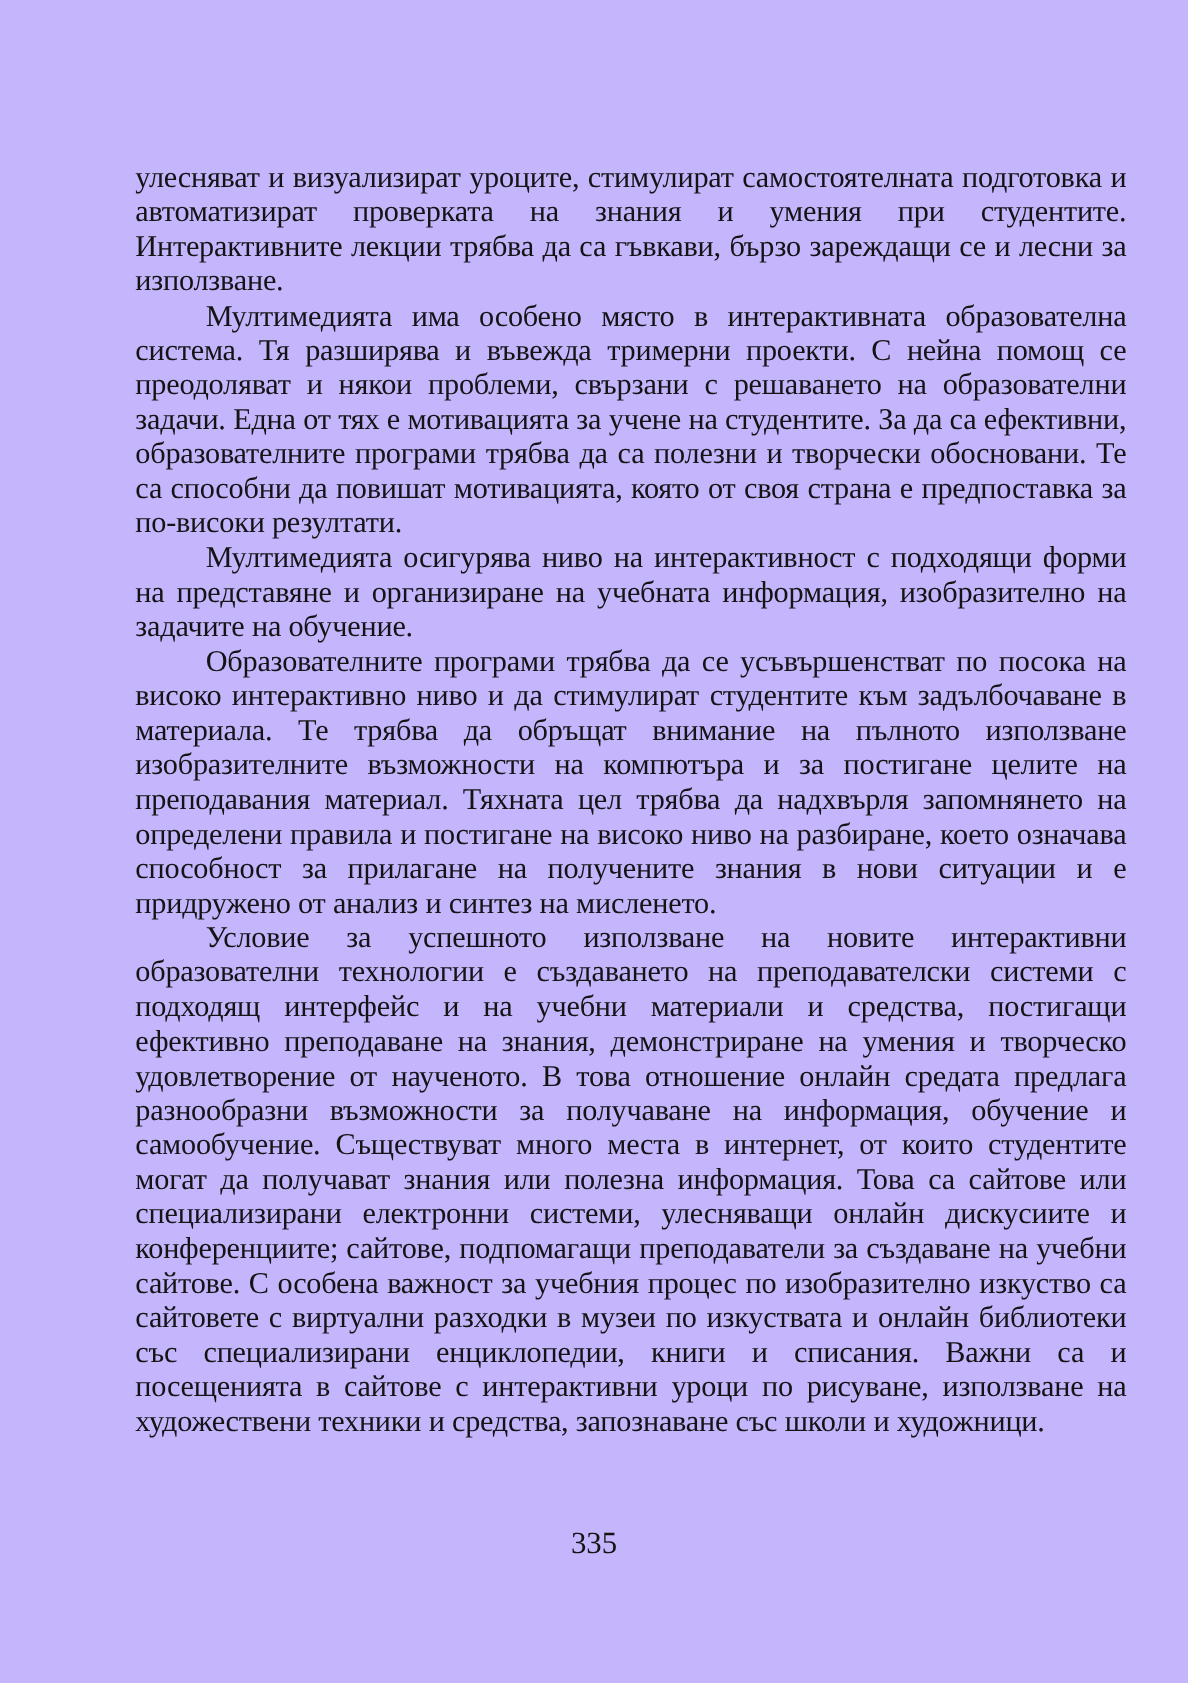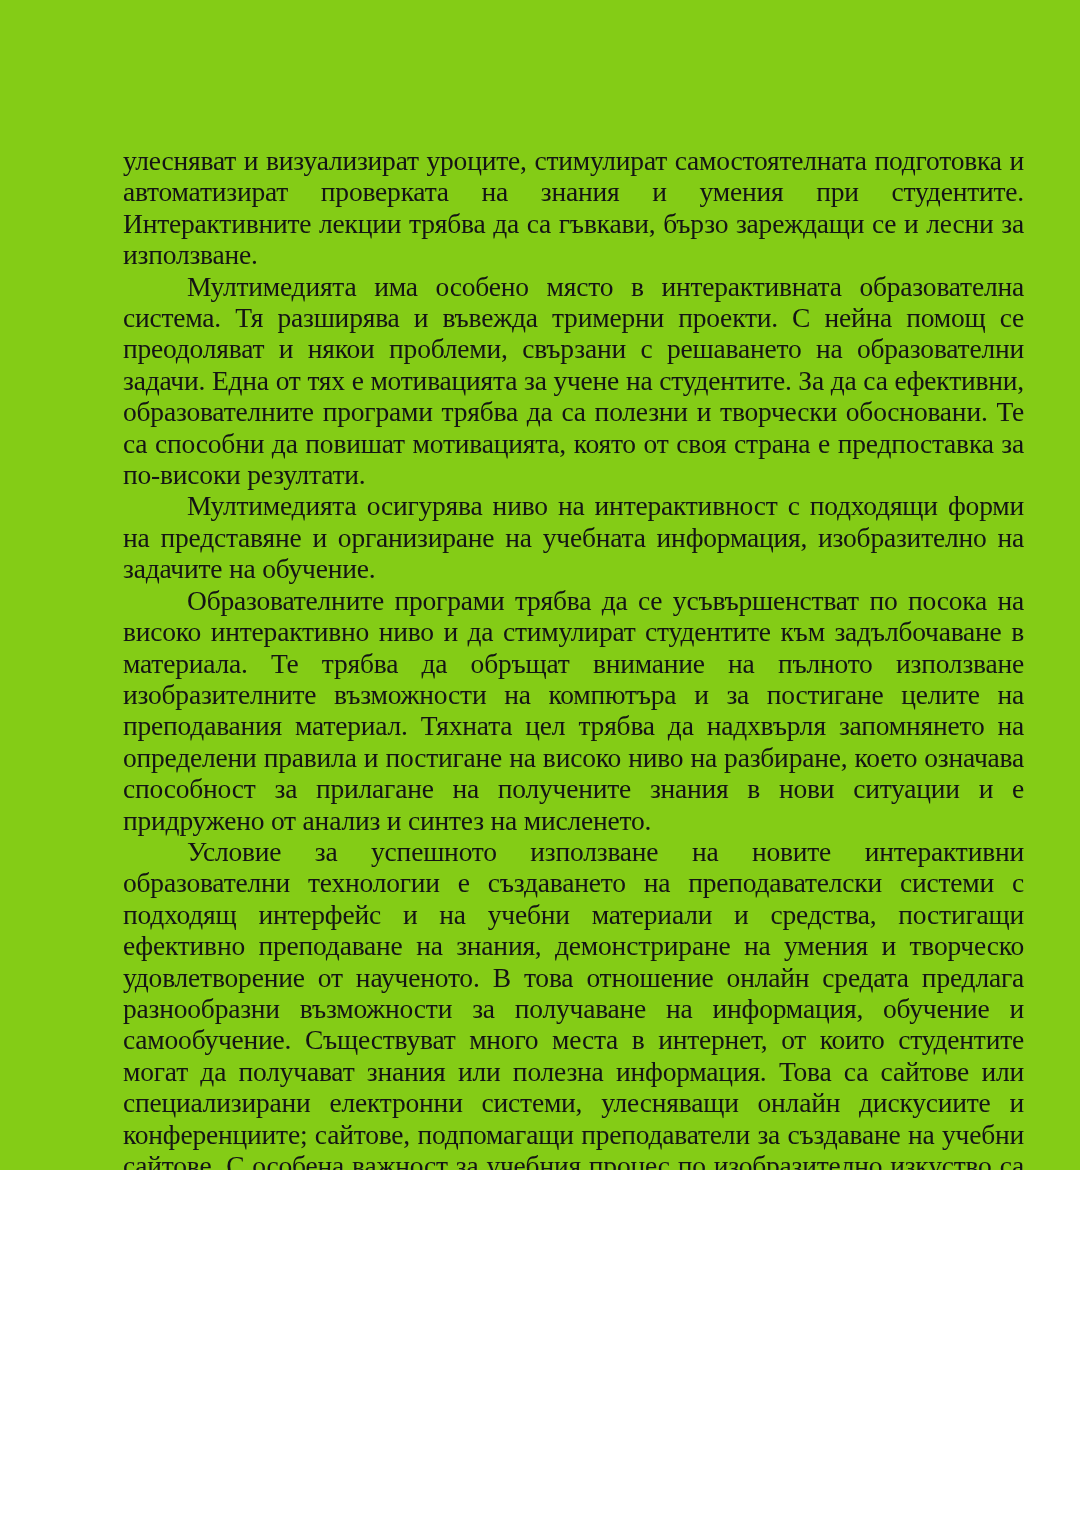--- a/index.html
+++ b/index.html
@@ -3,22 +3,22 @@
 <meta charset="utf-8">
 <style>
   html, body {
     margin: 0;
     padding: 0;
     background: #ffffff;
   }
   .page {
     position: relative;
     width: 1080px;
-    height: 1170px;
-    background: #84cc16;
+    height: 1530px;
+    background: #c4b5fd;
     box-sizing: border-box;
     padding: 145px 56px 0 123px;
     font-family: "Liberation Serif", serif;
     color: #141414;
     overflow: hidden;
   }
   .body-text p {
     margin: 0;
     font-size: 27.5px;
     line-height: 31.4px;

